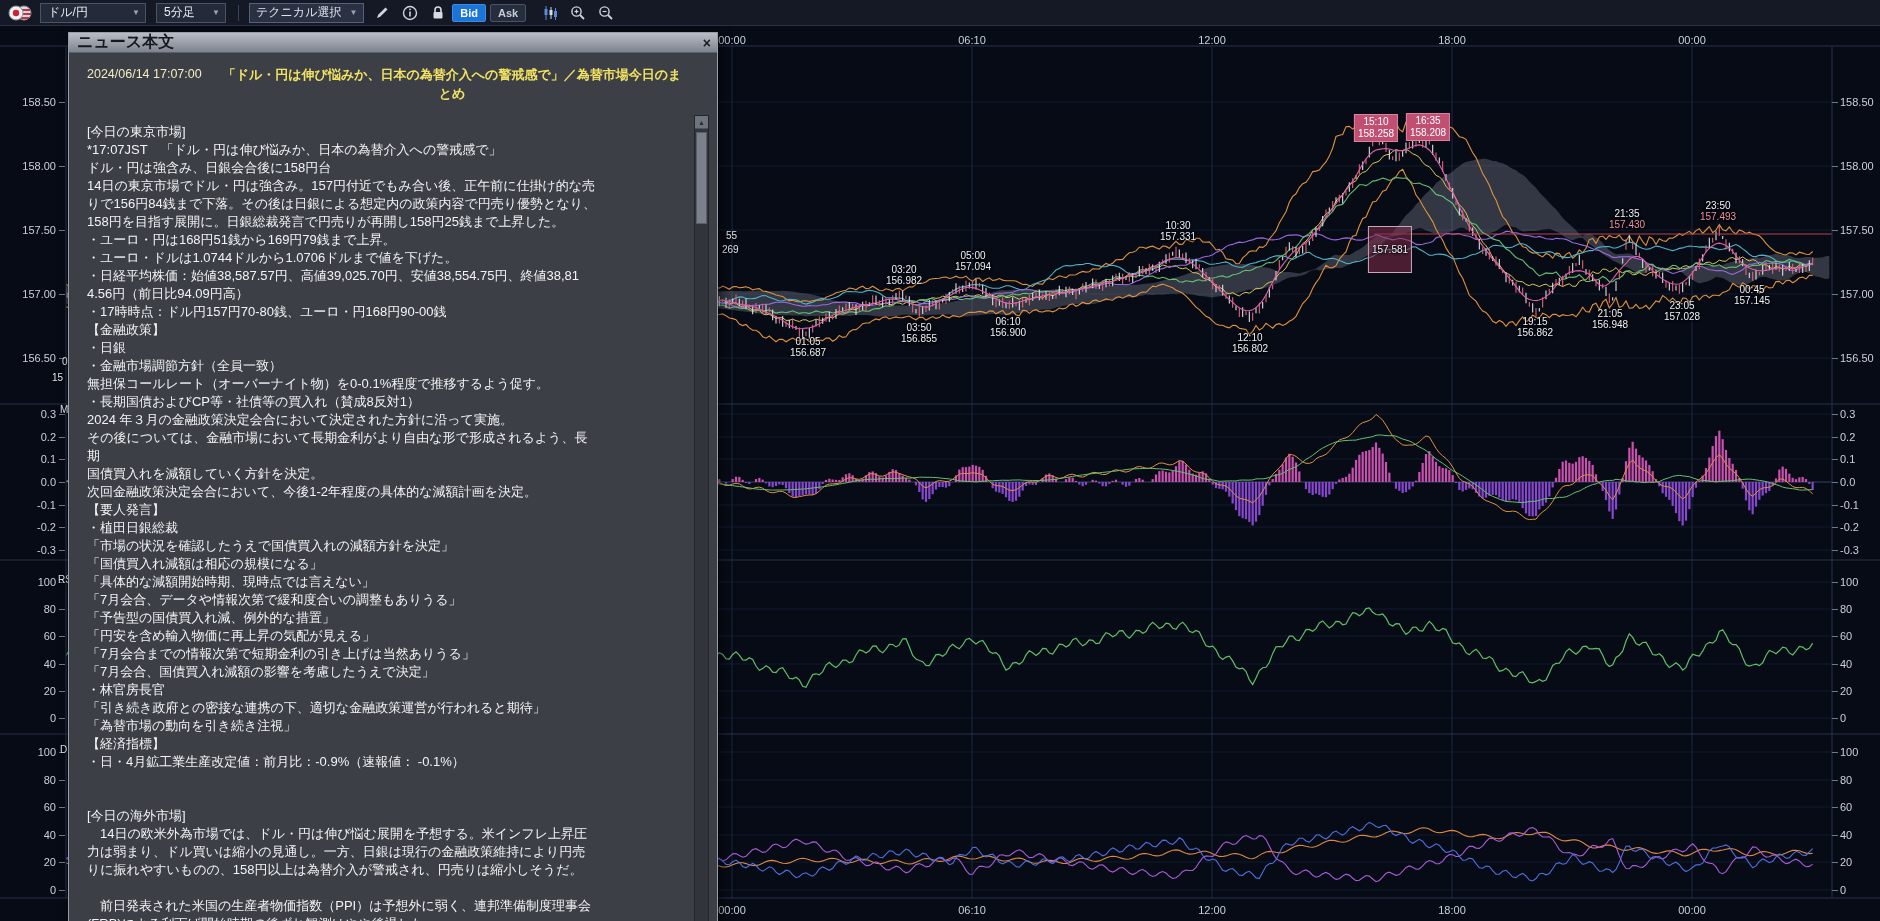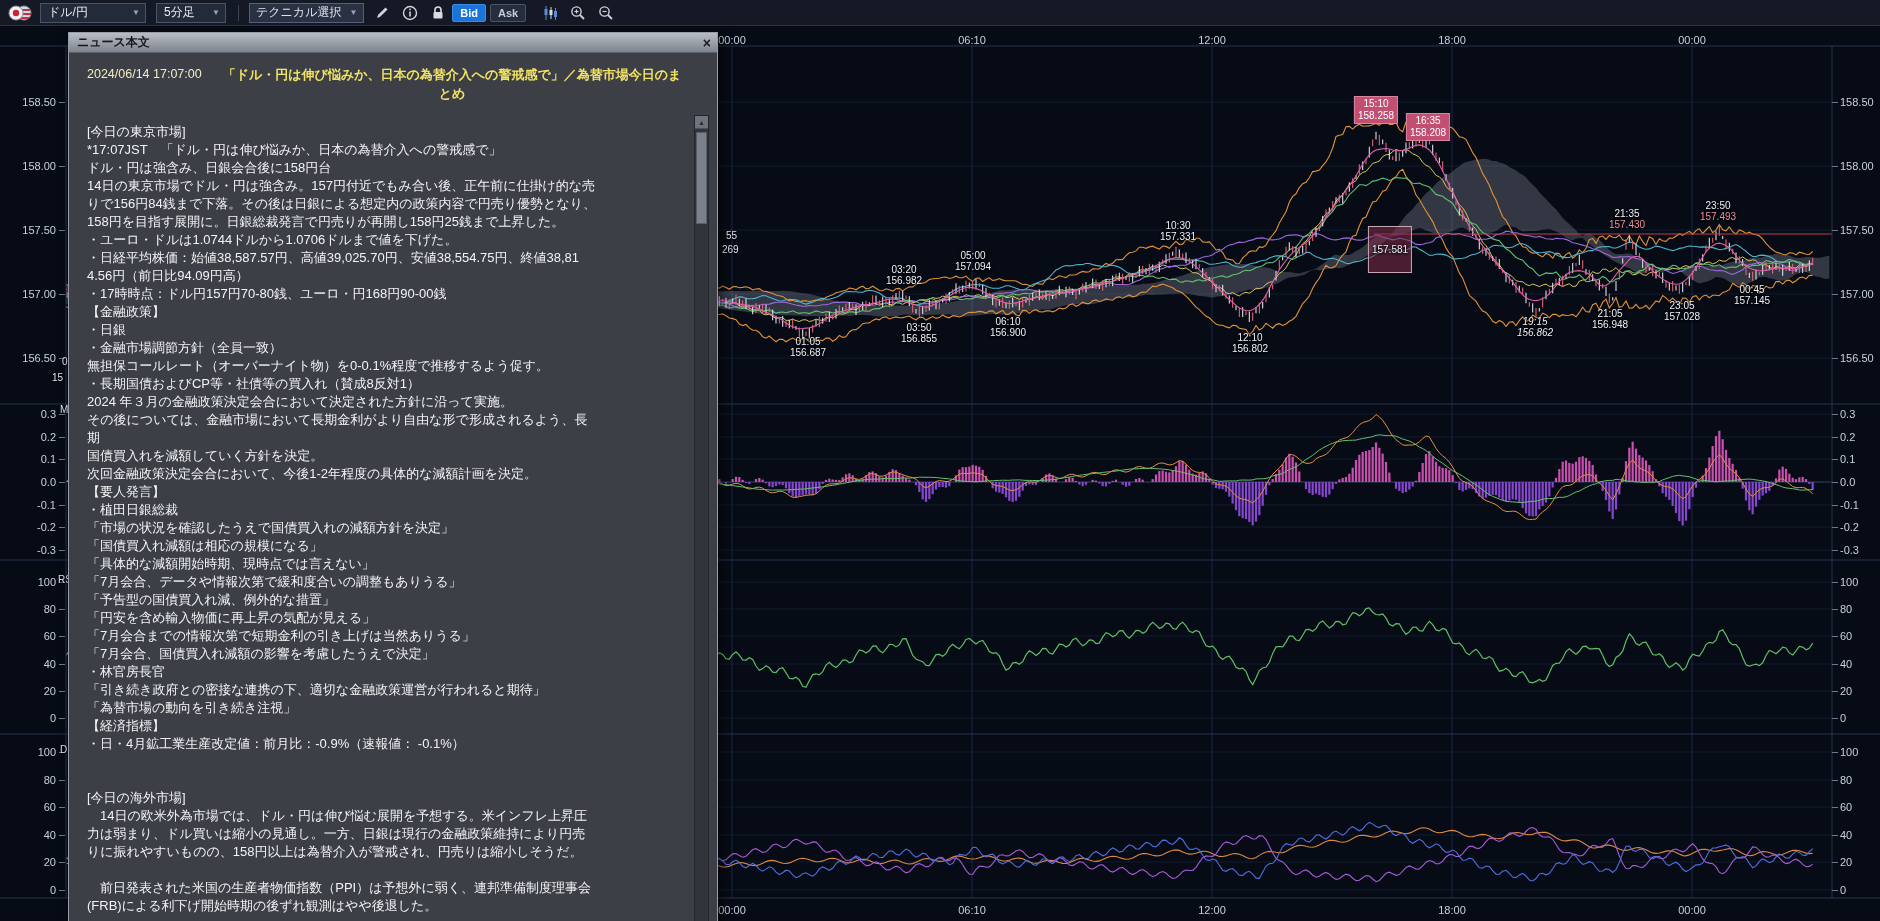--- a/index.html
+++ b/index.html
@@ -36,21 +36,21 @@
     text-align:center;white-space:nowrap;text-shadow:0 1px 2px #000,0 0 3px #000}
   .ann.pink{background:#c14f72;border:1px solid #d884a0;color:#fff;padding:1px 3px;text-shadow:none;line-height:12px}
   .ann.box{border:1px solid #c9a7b4;background:rgba(130,45,75,0.55);padding:16px 3px;line-height:13px}
   .ann .red{color:#ef8f9c}
 
   
   #news{position:absolute;left:68px;top:32px;width:650px;height:900px;background:#3c4046;
     border:1px solid #979ca6;box-shadow:3px 3px 10px rgba(0,0,0,.55);z-index:10}
   .nw-titlebar{height:20px;background:linear-gradient(#b8bdc6,#7e848e);border-bottom:1px solid #5a6068;
     display:flex;align-items:center;cursor:move}
-  .nw-tbtext{font-size:12px;font-weight:bold;color:#15181d;padding-left:8px}
+  .nw-tbtext{font-size:16px;font-weight:bold;color:#15181d;padding-left:8px}
   .nw-close{margin-left:auto;margin-right:6px;font-size:14px;font-weight:bold;color:#1a1d22;
     cursor:pointer;line-height:14px}
   .nw-head{display:flex;padding:12px 16px 0 18px}
   .nw-date{width:130px;flex:none;font-size:12.5px;color:#f2ecc2;line-height:19px}
   .nw-title{flex:1;text-align:center;font-size:13px;font-weight:bold;color:#f2e263;line-height:19px;
     padding-right:14px}
   .nw-body{position:absolute;top:90px;left:18px;width:604px;bottom:0;overflow:hidden}
   .nl{height:18px;font-size:13px;line-height:18px;color:#f2f3f5;white-space:nowrap;overflow:hidden}
   .nw-scroll{position:absolute;top:82px;right:8px;width:15px;bottom:0;background:#31353b;
     border:1px solid #23262b;cursor:pointer}
@@ -1226,21 +1226,21 @@
       <div class="timelab" style="left: 710px; top: 33px;">00:00</div>
       <div class="timelab" style="left: 950px; top: 33px;">06:10</div>
       <div class="timelab" style="left: 1190px; top: 33px;">12:00</div>
       <div class="timelab" style="left: 1430px; top: 33px;">18:00</div>
       <div class="timelab" style="left: 1670px; top: 33px;">00:00</div>
       <div class="timelab" style="left: 710px; top: 903px;">00:00</div>
       <div class="timelab" style="left: 950px; top: 903px;">06:10</div>
       <div class="timelab" style="left: 1190px; top: 903px;">12:00</div>
       <div class="timelab" style="left: 1430px; top: 903px;">18:00</div>
       <div class="timelab" style="left: 1670px; top: 903px;">00:00</div>
-      <div class="ann pink" style="left: 1376px; top: 96px;">
+      <div class="ann pink" style="left: 1376px; top: 114px;">
         <div>15:10</div>
         <div>158.258</div>
       </div>
       <div class="ann pink" style="left: 1428px; top: 113px;">
         <div>16:35</div>
         <div>158.208</div>
       </div>
       <div class="ann plain" style="left: 1178px; top: 220px;">
         <div>10:30</div>
         <div>157.331</div>
@@ -1273,21 +1273,21 @@
         <div>157.581</div>
       </div>
       <div class="ann plain" style="left: 1627px; top: 208px;">
         <div>21:35</div>
         <div class="red">157.430</div>
       </div>
       <div class="ann plain" style="left: 1718px; top: 200px;">
         <div>23:50</div>
         <div class="red">157.493</div>
       </div>
-      <div class="ann plain" style="left: 1535px; top: 316px; font-style: italic;">
+      <div class="ann plain" style="left: 1535px; top: 316px;">
         <div>19:15</div>
         <div>156.862</div>
       </div>
       <div class="ann plain" style="left: 1610px; top: 308px;">
         <div>21:05</div>
         <div>156.948</div>
       </div>
       <div class="ann plain" style="left: 1682px; top: 300px;">
         <div>23:05</div>
         <div>157.028</div>
@@ -1387,20 +1387,21 @@
       <div class="nw-date">2024/06/14 17:07:00</div>
       <div class="nw-title">「ドル・円は伸び悩みか、日本の為替介入への警戒感で」／為替市場今日のまとめ</div>
     </div>
     <div class="nw-body" id="news-body">
         <div class="nl">[今日の東京市場]</div>
         <div class="nl">*17:07JST　「ドル・円は伸び悩みか、日本の為替介入への警戒感で」</div>
         <div class="nl">ドル・円は強含み、日銀会合後に158円台</div>
         <div class="nl">14日の東京市場でドル・円は強含み。157円付近でもみ合い後、正午前に仕掛け的な売</div>
         <div class="nl">りで156円84銭まで下落。その後は日銀による想定内の政策内容で円売り優勢となり、</div>
         <div class="nl">158円を目指す展開に。日銀総裁発言で円売りが再開し158円25銭まで上昇した。</div>
+        <div class="nl">・ユーロ・円は168円51銭から169円79銭まで上昇。</div>
         <div class="nl">・ユーロ・ドルは1.0744ドルから1.0706ドルまで値を下げた。</div>
         <div class="nl">・日経平均株価：始値38,587.57円、高値39,025.70円、安値38,554.75円、終値38,81</div>
         <div class="nl">4.56円（前日比94.09円高）</div>
         <div class="nl">・17時時点：ドル円157円70-80銭、ユーロ・円168円90-00銭</div>
         <div class="nl">【金融政策】</div>
         <div class="nl">・日銀</div>
         <div class="nl">・金融市場調節方針（全員一致）</div>
         <div class="nl">無担保コールレート（オーバーナイト物）を0-0.1%程度で推移するよう促す。</div>
         <div class="nl">・長期国債およびCP等・社債等の買入れ（賛成8反対1）</div>
         <div class="nl">2024 年３月の金融政策決定会合において決定された方針に沿って実施。</div>

